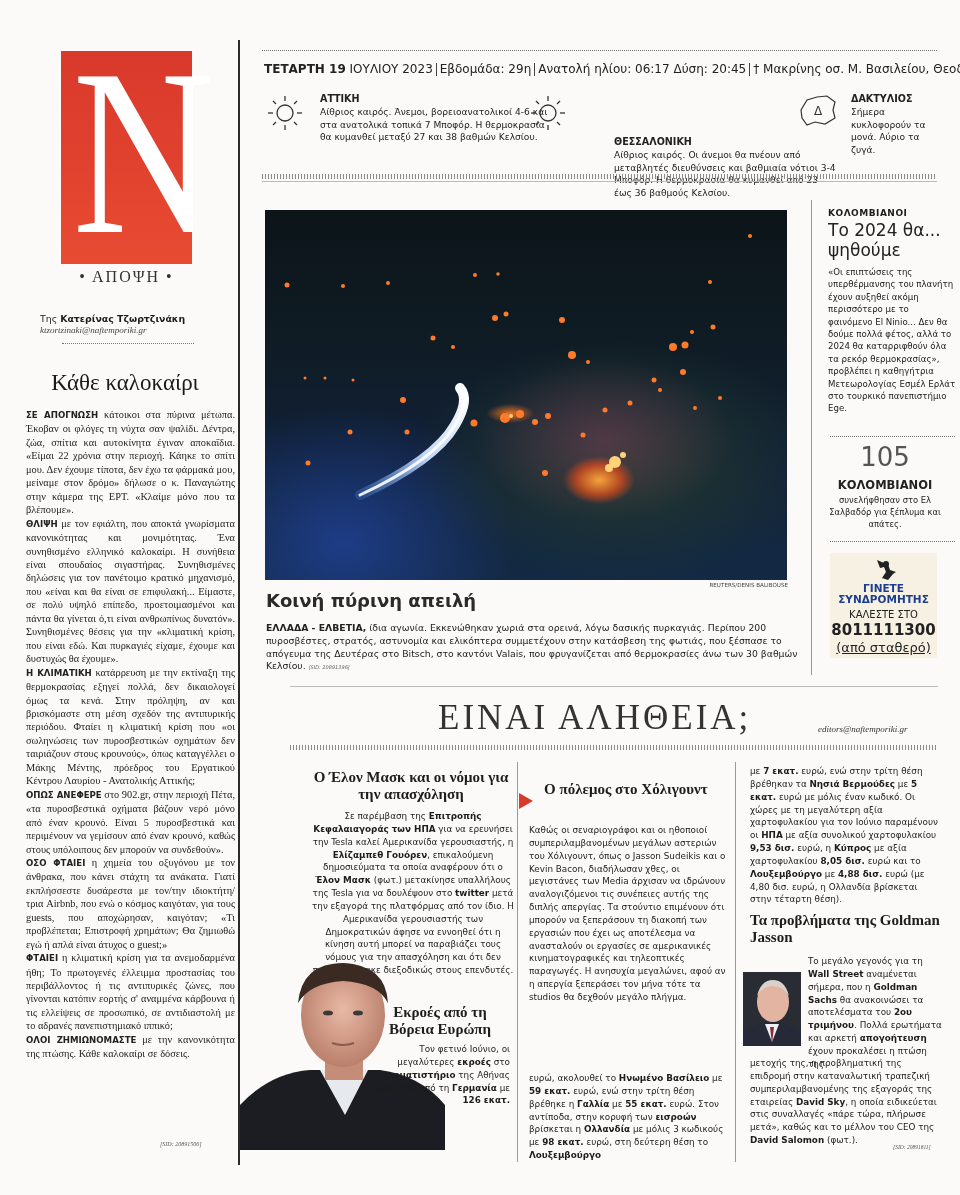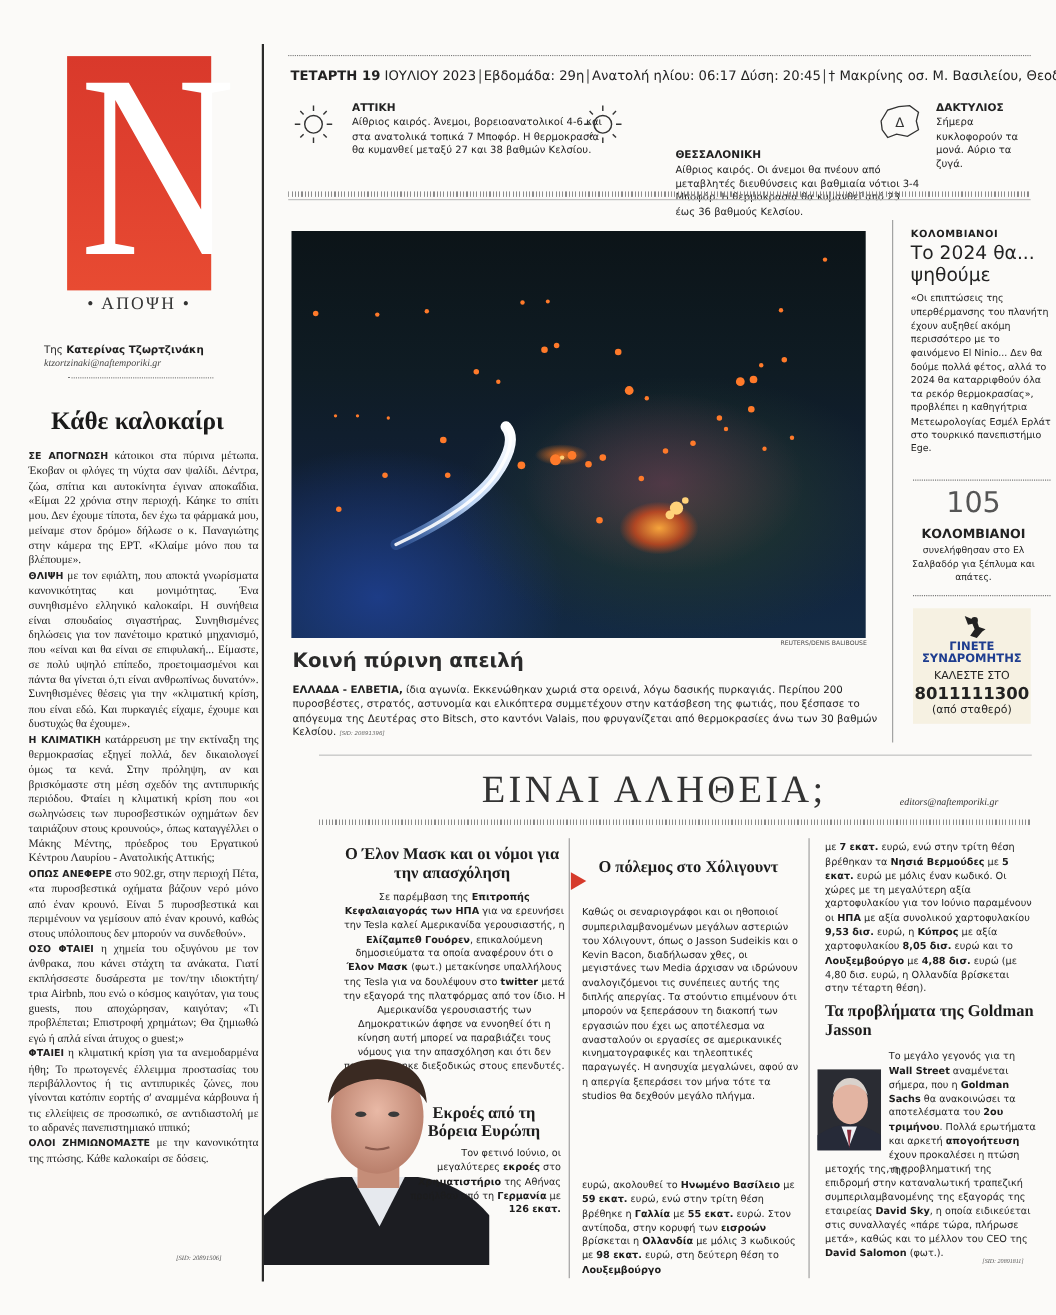--- a/index.html
+++ b/index.html
@@ -88,21 +88,21 @@
   #stat-text { left: 820px; top: 494px; width: 130px; text-align: center; font-size: 8.4px; line-height: 12px; color: #222; font-family: "DejaVu Sans", sans-serif; }
   #side-sep2 { left: 830px; top: 541px; width: 125px; }
   #sub-box {
     left: 830px; top: 553px; width: 107px; height: 105px; background: #f6f1e2;
     text-align: center; font-family: "DejaVu Sans", sans-serif;
   }
   #sub-box .icon { position: absolute; left: 42px; top: 5px; width: 26px; height: 24px; }
   #sub-box .l1 { position: absolute; top: 30px; left: 0; right: 0; font-size: 10.5px; font-weight: bold; color: #1e3d8f; line-height: 11px; }
   #sub-box .l2 { position: absolute; top: 56px; left: 0; right: 0; font-size: 10px; color: #222; }
   #sub-box .l3 { position: absolute; top: 68px; left: 0; right: 0; font-size: 15px; font-weight: bold; color: #222; }
-  #sub-box .l4 { position: absolute; top: 87px; left: 0; right: 0; font-size: 10px; color: #222; }
+  #sub-box .l4 { position: absolute; top: 87px; left: 0; right: 0; font-size: 13px; color: #222; text-decoration: underline; }
 
   
   #big-rule { left: 290px; top: 686px; width: 648px; border-top: 1px solid #bbb; }
   #sec-title { left: 438px; top: 698px; font-size: 35px; letter-spacing: 3px; color: #333; font-family: "Liberation Serif", serif; }
   #sec-email { left: 818px; top: 724px; font-size: 9px; font-style: italic; color: #333; font-family: "Liberation Serif", serif; }
   #sec-hatch { left: 290px; top: 745px; width: 648px; }
 
   
   .art-title { font-family: "Liberation Serif", serif; font-weight: bold; font-size: 15px; line-height: 17px; color: #1d1d1d; }
   .art-body { font-family: "DejaVu Sans", sans-serif; font-size: 8.8px; line-height: 12.85px; color: #1d1d1d; }
@@ -134,21 +134,21 @@
 
 <div id="logo" class="abs">
   <span class="letter">N</span>
 </div>
 <div id="section-label" class="abs serif">• ΑΠΟΨΗ •</div>
 <div id="byline" class="abs sans">
   <div><span>Της</span> <b>Κατερίνας Τζωρτζινάκη</b></div>
   <div class="email">ktzortzinaki@naftemporiki.gr</div>
 </div>
 <div id="byline-sep" class="abs dots-h"></div>
-<h1 id="op-title" class="abs" style="font-weight:bold">Κάθε καλοκαίρι</h1>
+<h1 id="op-title" class="abs" style="font-weight:normal">Κάθε καλοκαίρι</h1>
 <div id="op-body" class="abs">
     <p><span class="kw">ΣΕ ΑΠΟΓΝΩΣΗ</span><span> κάτοικοι στα πύρινα μέτωπα. Έκοβαν οι φλόγες τη νύχτα σαν ψαλίδι. Δέντρα, ζώα, σπίτια και αυτοκίνητα έγιναν αποκαΐδια. «Είμαι 22 χρόνια στην περιοχή. Κάηκε το σπίτι μου. Δεν έχουμε τίποτα, δεν έχω τα φάρμακά μου, μείναμε στον δρόμο» δήλωσε ο κ. Παναγιώτης στην κάμερα της ΕΡΤ. «Κλαίμε μόνο που τα βλέπουμε».</span></p>
     <p><span class="kw">ΘΛΙΨΗ</span><span> με τον εφιάλτη, που αποκτά γνωρίσματα κανονικότητας και μονιμότητας. Ένα συνηθισμένο ελληνικό καλοκαίρι. Η συνήθεια είναι σπουδαίος σιγαστήρας. Συνηθισμένες δηλώσεις για τον πανέτοιμο κρατικό μηχανισμό, που «είναι και θα είναι σε επιφυλακή... Είμαστε, σε πολύ υψηλό επίπεδο, προετοιμασμένοι και πάντα θα γίνεται ό,τι είναι ανθρωπίνως δυνατόν». Συνηθισμένες θέσεις για την «κλιματική κρίση, που είναι εδώ. Και πυρκαγιές είχαμε, έχουμε και δυστυχώς θα έχουμε».</span></p>
     <p><span class="kw">Η ΚΛΙΜΑΤΙΚΗ</span><span> κατάρρευση με την εκτίναξη της θερμοκρασίας εξηγεί πολλά, δεν δικαιολογεί όμως τα κενά. Στην πρόληψη, αν και βρισκόμαστε στη μέση σχεδόν της αντιπυρικής περιόδου. Φταίει η κλιματική κρίση που «οι σωληνώσεις των πυροσβεστικών οχημάτων δεν ταιριάζουν στους κρουνούς», όπως καταγγέλλει ο Μάκης Μέντης, πρόεδρος του Εργατικού Κέντρου Λαυρίου - Ανατολικής Αττικής;</span></p>
     <p><span class="kw">ΟΠΩΣ ΑΝΕΦΕΡΕ</span><span> στο 902.gr, στην περιοχή Πέτα, «τα πυροσβεστικά οχήματα βάζουν νερό μόνο από έναν κρουνό. Είναι 5 πυροσβεστικά και περιμένουν να γεμίσουν από έναν κρουνό, καθώς στους υπόλοιπους δεν μπορούν να συνδεθούν».</span></p>
     <p><span class="kw">ΟΣΟ ΦΤΑΙΕΙ</span><span> η χημεία του οξυγόνου με τον άνθρακα, που κάνει στάχτη τα ανάκατα. Γιατί εκπλήσσεστε δυσάρεστα με τον/την ιδιοκτήτη/τρια Airbnb, που ενώ ο κόσμος καιγόταν, για τους guests, που αποχώρησαν, καιγόταν; «Τι προβλέπεται; Επιστροφή χρημάτων; Θα ζημιωθώ εγώ ή απλά είναι άτυχος ο guest;»</span></p>
     <p><span class="kw">ΦΤΑΙΕΙ</span><span> η κλιματική κρίση για τα ανεμοδαρμένα ήθη; Το πρωτογενές έλλειμμα προστασίας του περιβάλλοντος ή τις αντιπυρικές ζώνες, που γίνονται κατόπιν εορτής σ' αναμμένα κάρβουνα ή τις ελλείψεις σε προσωπικό, σε αντιδιαστολή με το αδρανές πανεπιστημιακό ιππικό;</span></p>
     <p><span class="kw">ΟΛΟΙ ΖΗΜΙΩΝΟΜΑΣΤΕ</span><span> με την κανονικότητα της πτώσης. Κάθε καλοκαίρι σε δόσεις.</span></p>
   </div>
 <div id="op-sid" class="abs serif">[SID: 20891506]</div>

